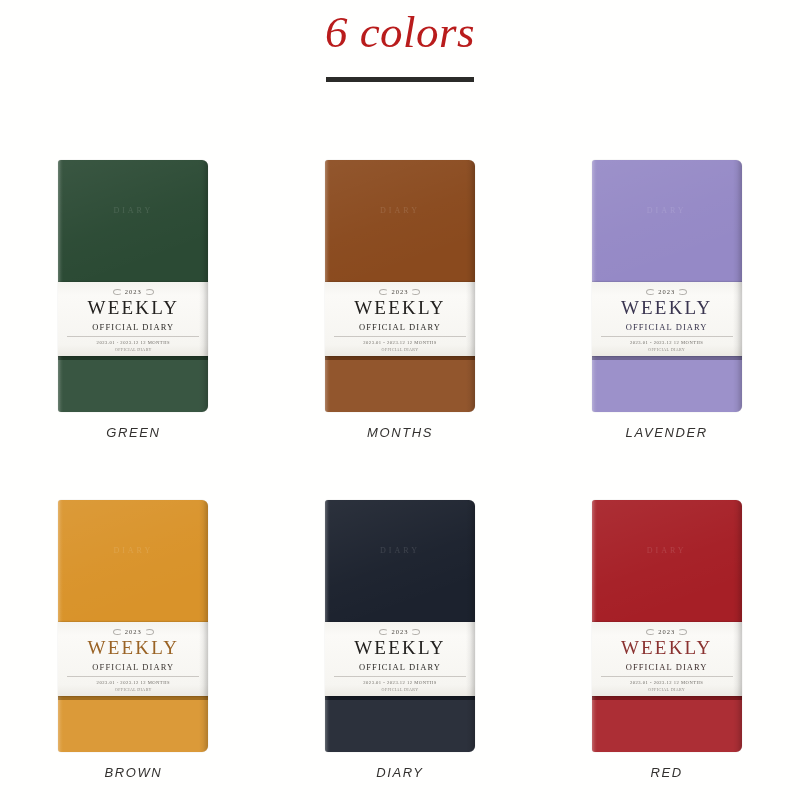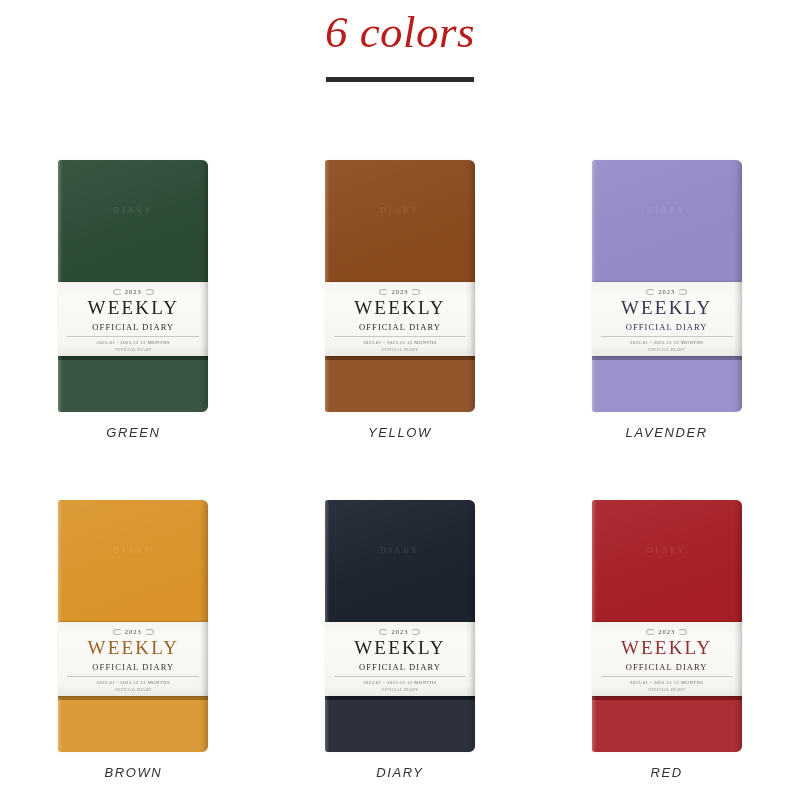--- a/index.html
+++ b/index.html
@@ -263,21 +263,21 @@
         <div class="band-sub" style="color:#2c2a27">OFFICIAL DIARY</div>
         <div class="band-rule"></div>
         <div class="band-meta">2023.01 - 2023.12     12 MONTHS</div>
         <div class="band-meta-2">OFFICIAL DIARY</div>
       </div>
 
       <div class="nb-seam"></div>
       <div class="nb-foot"></div>
       <div class="nb-edge"></div>
     </div>
-    <div class="product-label">YELLOW</div>
+    <div class="product-label">MONTHS</div>
   </div>
     <div class="product-cell">
     <div class="notebook" style="background:#9589c6">
       <div class="nb-sheen"></div>
       <div class="nb-spine"></div>
       <div class="nb-emboss">DIARY</div>
 
       <div class="nb-band">
         <div class="band-year">2023</div>
         <div class="band-weekly" style="color:#3a3550">WEEKLY</div>

